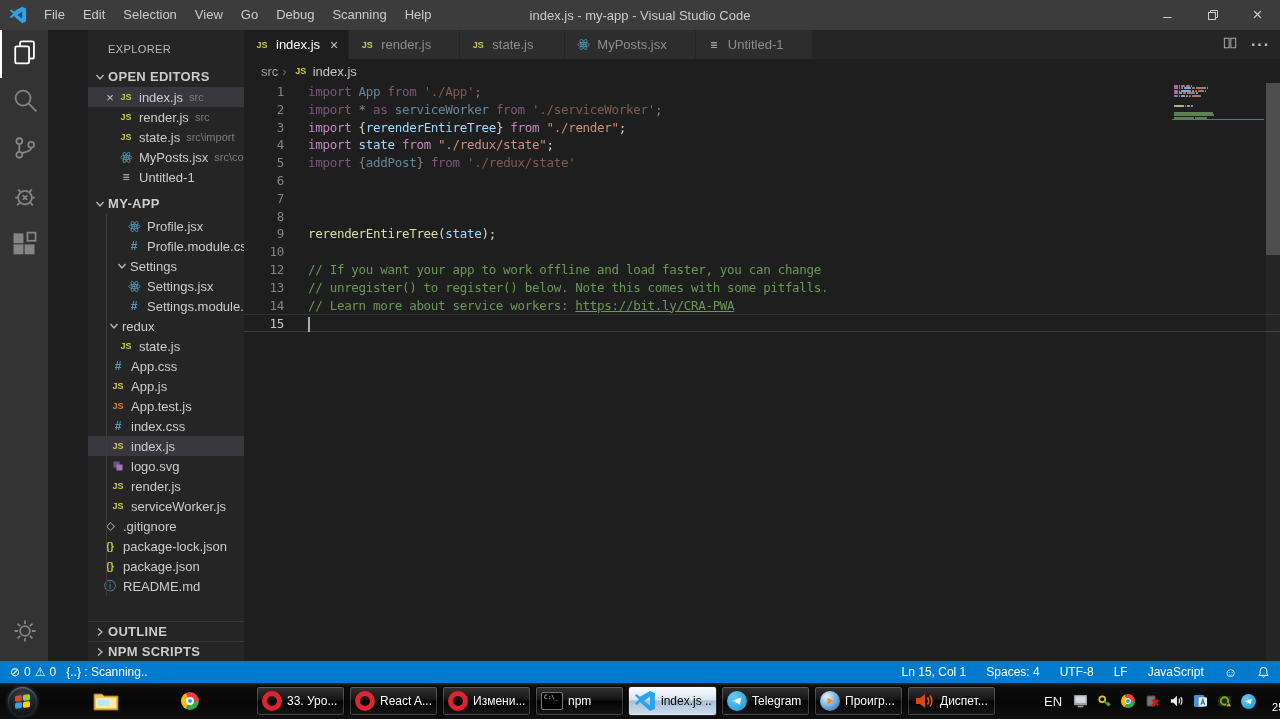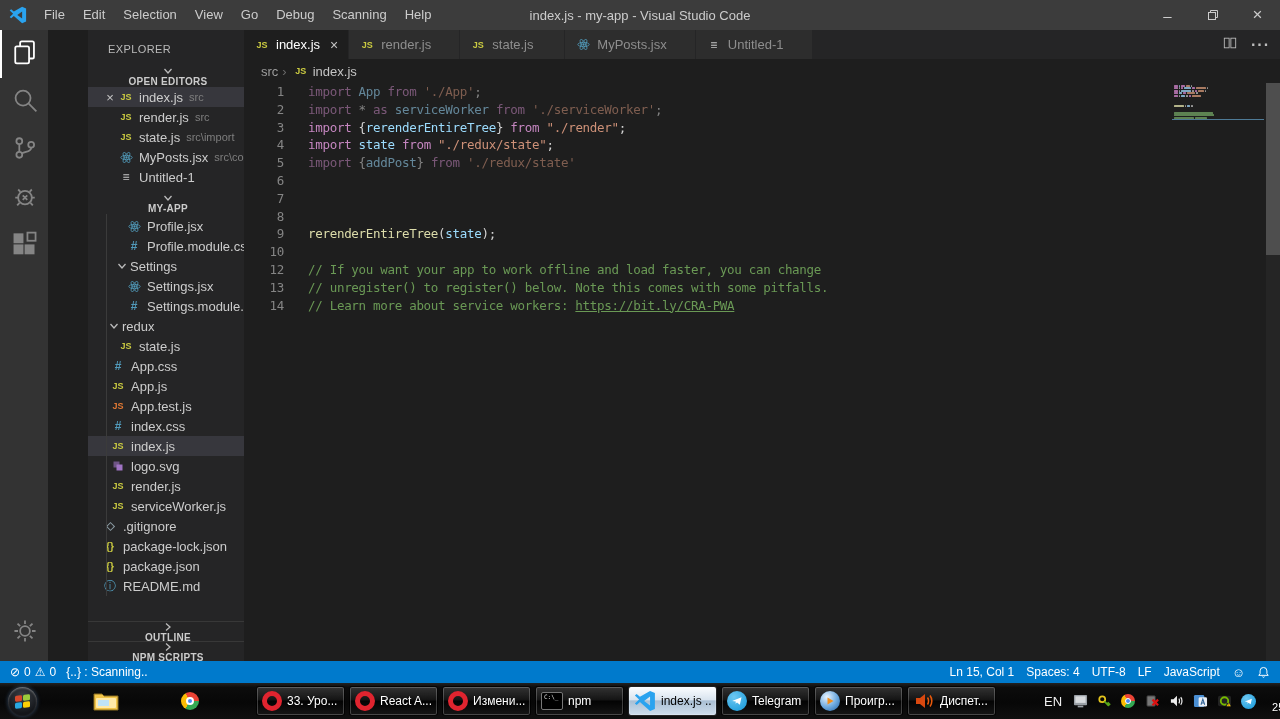--- a/index.html
+++ b/index.html
@@ -18,21 +18,21 @@
   
   .main { display:flex; height:631px; }
 
   .activitybar { width:48px; background:#333333; display:flex; flex-direction:column; position:relative; }
   .act-item { height:48px; display:flex; align-items:center; justify-content:center; color:#858585; border-left:2px solid transparent; }
   .act-item.active { color:#FFFFFF; border-left:2px solid #FFFFFF; }
   .act-bottom { position:absolute; bottom:4px; left:0; width:48px; }
 
   .sidebar { width:156px; background:#252526; color:#CCCCCC; font-size:13px; display:flex; flex-direction:column; position:relative;margin-left:40px; }
   .sb-title { font-size:11px; color:#BBBBBB; padding:13px 0 11px 20px; letter-spacing:.4px; }
-  .sec-header { height:21px; display:flex; align-items:center; font-size:10px; font-weight:bold; color:#CCCCCC; padding-left:4px; letter-spacing:.3px;flex-direction:column; }
+  .sec-header { height:21px; display:flex; align-items:center; font-size:13px; font-weight:bold; color:#CCCCCC; padding-left:4px; letter-spacing:.3px; }
   .sec-header .chev { width:16px; display:flex; justify-content:center; }
   .row { height:20px; display:flex; align-items:center; white-space:nowrap; overflow:hidden; cursor:default; }
   .row.sel { background:#37373D; }
   .row .close-x { width:16px; text-align:center; color:#C5C5C5; font-size:13px; margin-left:14px; }
   .oe-pad { width:30px; flex:none; }
   .fic { width:16px; flex:none; text-align:center; font-weight:bold; font-size:9px; margin-right:5px; display:inline-flex; align-items:center; justify-content:center; height:16px; }
   .fic.js { color:#CBCB41; } .fic.jst { color:#E37933; } .fic.css { color:#519ABA; font-size:12px; }
   .fic.json { color:#CBCB41; font-size:10px; } .fic.info { color:#519ABA; font-size:12px; font-weight:normal; }
   .fic.doc { color:#C5C5C5; font-size:12px; font-weight:normal; }
   .fname { color:#CCCCCC; }
@@ -72,21 +72,21 @@
   .minimap { position:absolute; top:2px; right:16px; width:92px; }
   .mm-line { position:absolute; left:2px; height:2px; display:flex; gap:1px; }
   .mm-tk { height:2px; border-radius:.5px; }
   .mm-rule { position:absolute; left:0; width:100%; height:1px; background:#4E7A96; }
   .vscroll { position:absolute; top:0; right:0; width:14px; bottom:0; background:rgba(255,255,255,0.03); }
   .vthumb { position:absolute; top:0; left:0; width:14px; height:172px; background:#4E4E4E; }
 
   
   .statusbar { height:22px; background:#007ACC; color:#FFFFFF; display:flex; align-items:center; font-size:12px; padding:0 10px; }
   .st-item { display:flex; align-items:center; margin-right:10px; gap:4px; white-space:nowrap; }
-  .st-right { margin-left:auto; display:flex; align-items:center; gap:12px; }
+  .st-right { margin-left:auto; display:flex; align-items:center; gap:20px; }
   .st-ico { font-size:12px; }
 
   
   .taskbar { height:36px; background:linear-gradient(180deg,#222 0%,#0c0c0c 12%,#070707 55%,#101010 100%); display:flex; align-items:center; padding:0 0 0 2px; position:relative;gap:44px; }
   .start-orb { width:40px; height:34px; display:flex; align-items:center; justify-content:center; flex:none; }
   .orb { width:29px; height:29px; border-radius:50%; background:radial-gradient(circle at 50% 30%, #3a3f46 0%, #14161a 70%); box-shadow:0 0 4px rgba(120,180,255,.35), inset 0 1px 2px rgba(255,255,255,.4); display:flex; align-items:center; justify-content:center; }
   .flag { width:15px; height:13px; display:grid; grid-template-columns:7px 7px; grid-template-rows:6px 6px; gap:1px; transform:skewY(-6deg); }
   .flag i { border-radius:1.5px; }
   .pinned { width:40px; height:34px; display:flex; align-items:center; justify-content:center; flex:none; }
   .tbtn { width:89px; height:30px; margin:0 2px; border-radius:3px; border:1px solid rgba(0,0,0,.85);
@@ -487,20 +487,24 @@
     <span class="ltext"><span class="tk-com">// If you want your app to work offline and load faster, you can change</span></span>
   </div>
   <div class="code-line">
     <span class="gutter">13</span>
     <span class="ltext"><span class="tk-com">// unregister() to register() below. Note this comes with some pitfalls.</span></span>
   </div>
   <div class="code-line">
     <span class="gutter">14</span>
     <span class="ltext"><span class="tk-com">// Learn more about service workers: </span><span class="tk-lnk">https://bit.ly/CRA-PWA</span></span>
   </div>
+  <div class="code-line cur">
+    <span class="gutter">15</span>
+    <span class="ltext"><span class="cursor"></span></span>
+  </div>
         </div>
       <div class="minimap" id="minimap">
           <div class="mm-line" style="top:0px">
             <span class="mm-tk" style="width:3.8500000000000005px;background:#a86ca3"></span>
             <span class="mm-tk" style="width:1.6500000000000001px;background:#7fa8c4"></span>
             <span class="mm-tk" style="width:3.3000000000000003px;background:#a86ca3"></span>
             <span class="mm-tk" style="width:3.8500000000000005px;background:#a87a61"></span>
             <span class="mm-tk" style="width:1.5px;background:#9a9a9a"></span>
           </div>
           <div class="mm-line" style="top:2.45px">

